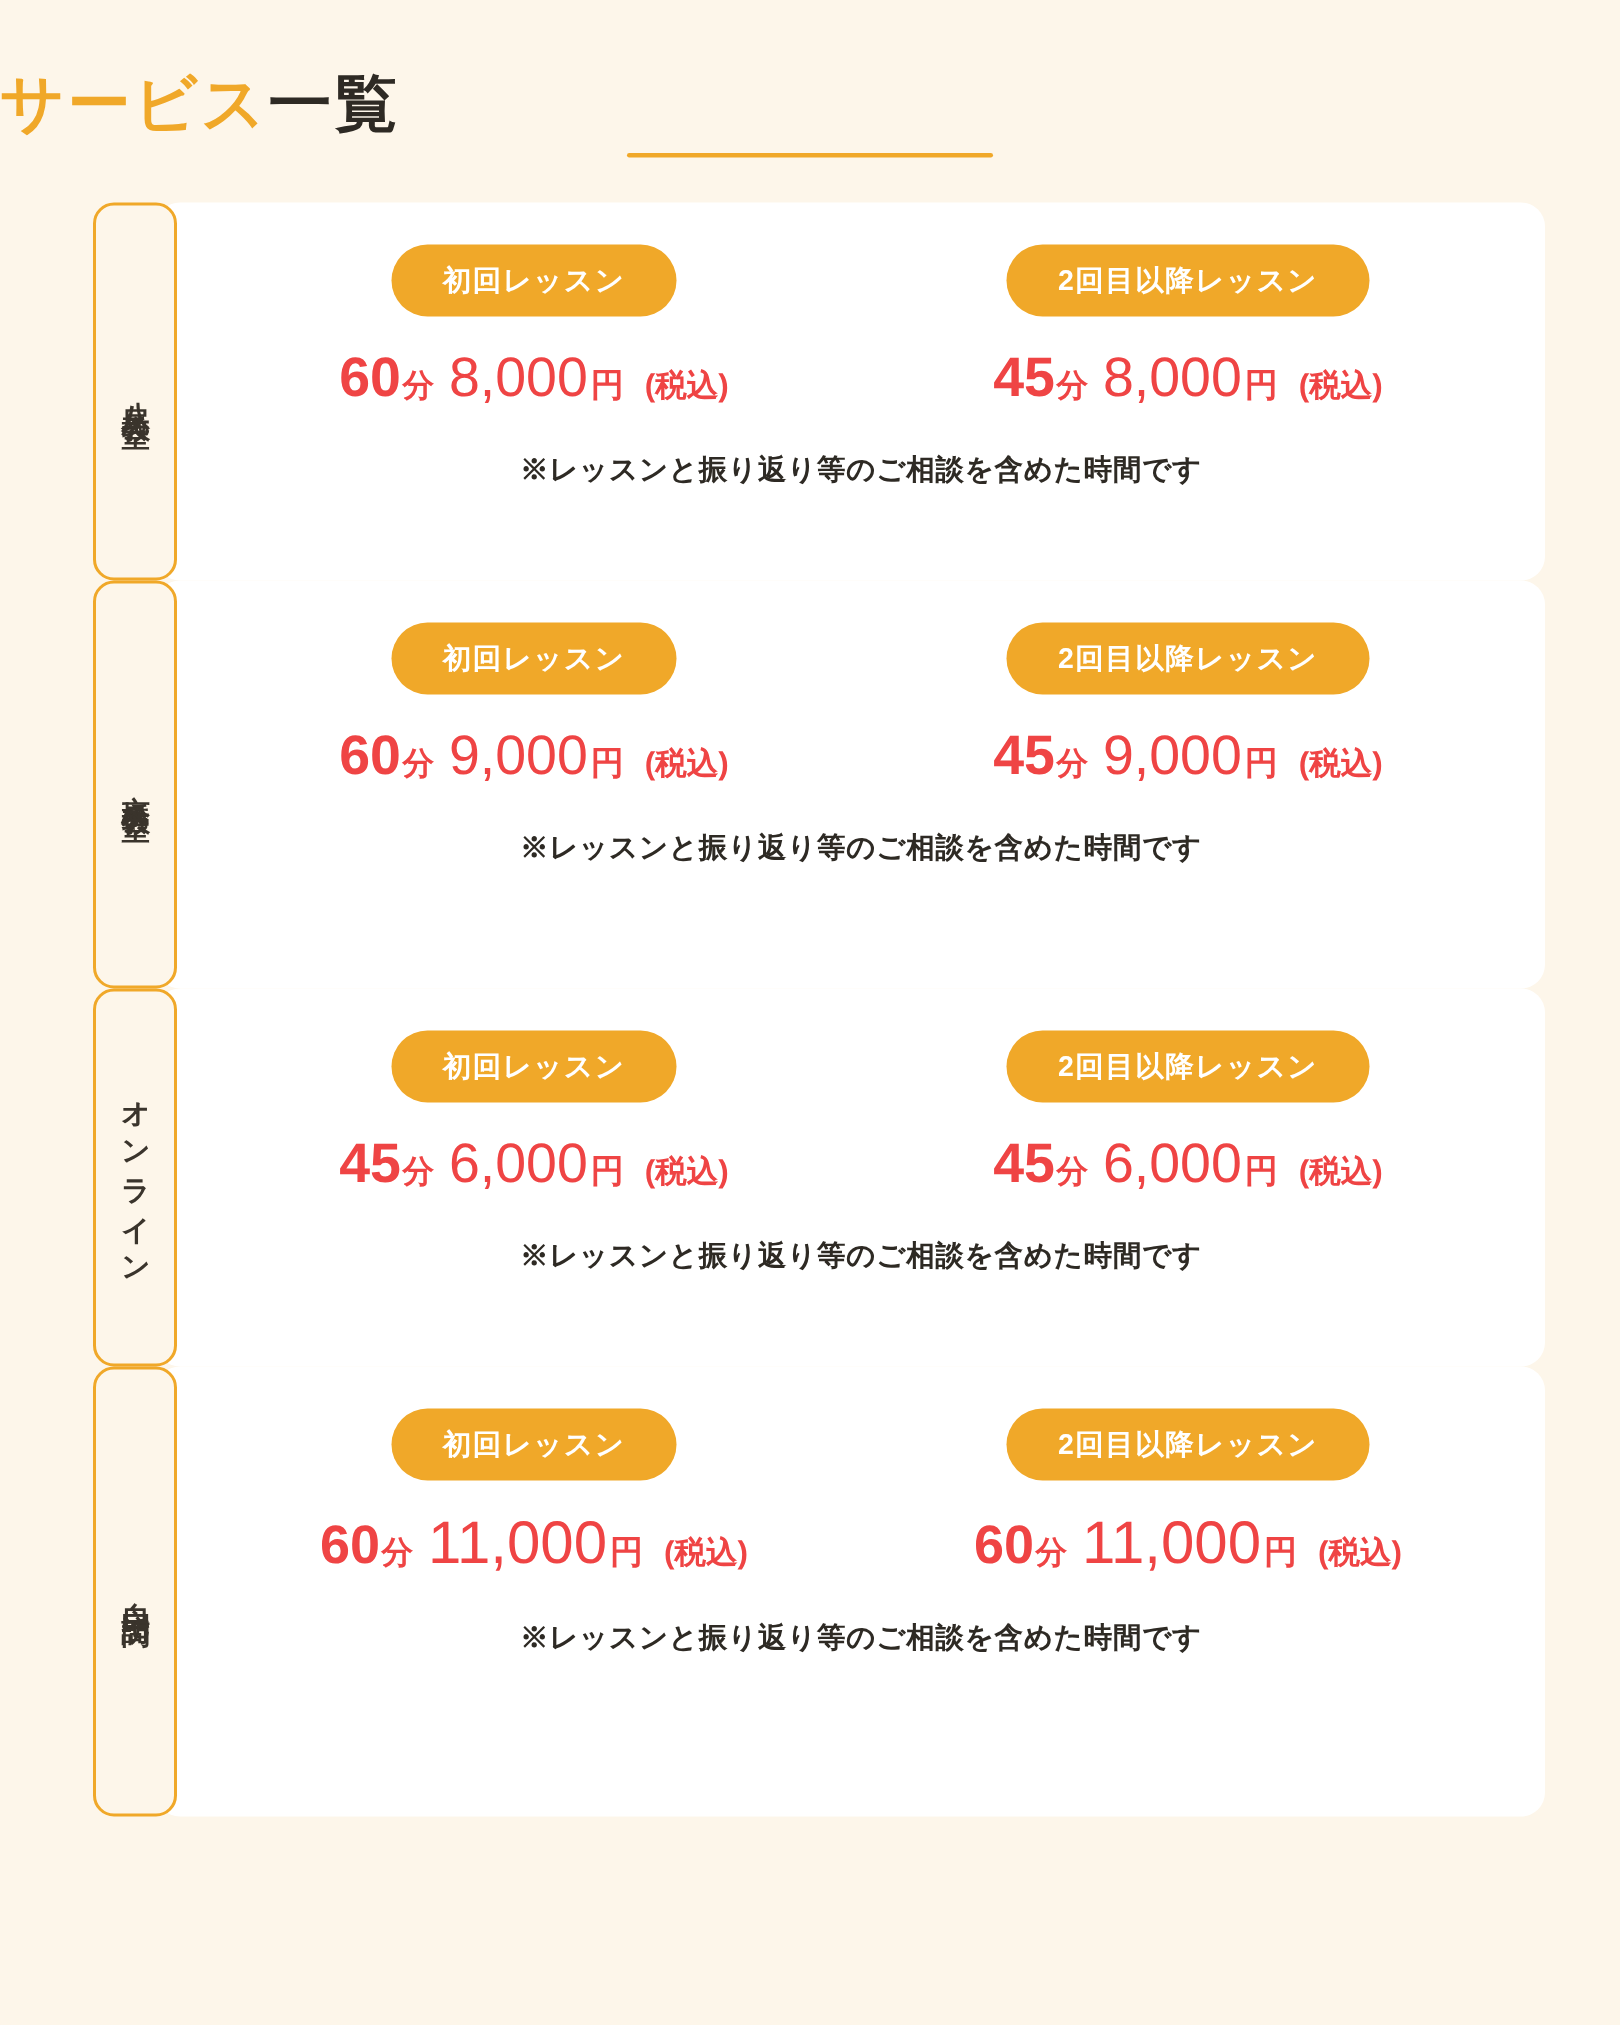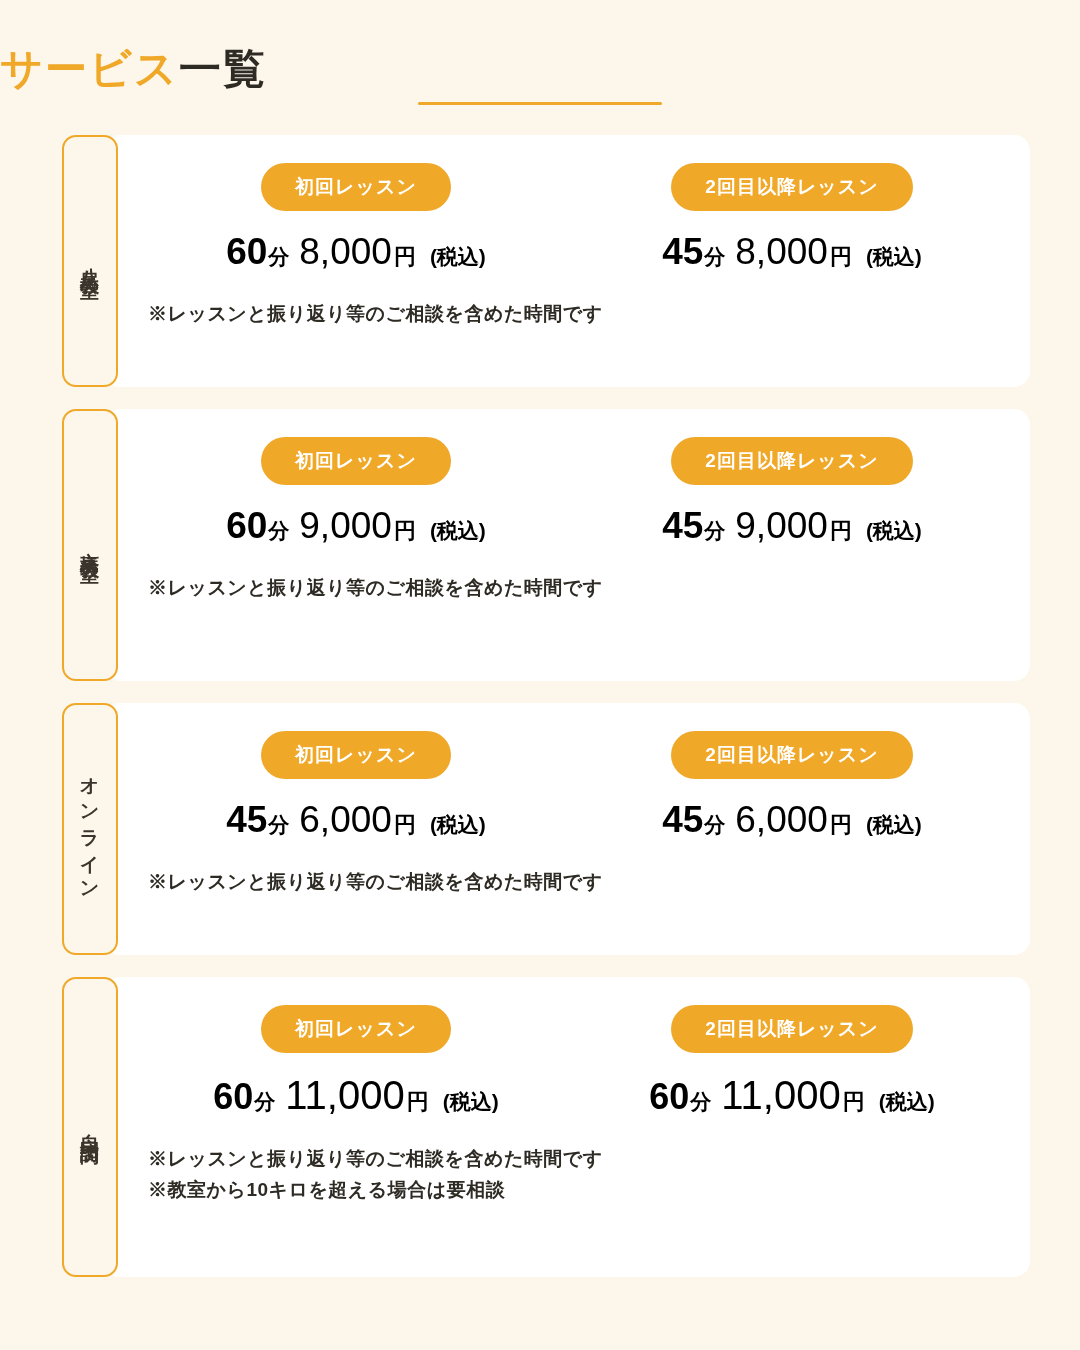--- a/index.html
+++ b/index.html
@@ -33,21 +33,20 @@
     background: #f0a829;
     margin: 8px auto 0 auto;
     border-radius: 2px;
   }
 
   
   .cards {
     margin-top: 30px;
     display: flex;
     flex-direction: column;
-    gap: 22px;
   }
   .card-row {
     position: relative;
     display: flex;
     align-items: stretch;
     padding-left: 62px;
     padding-right: 50px;
     box-sizing: border-box;
   }
   .tag {
@@ -102,21 +101,21 @@
     font-weight: bold;
     letter-spacing: 1px;
     padding: 11px 34px;
     display: inline-block;
     white-space: nowrap;
   }
 
   .price {
     margin-top: 20px;
     white-space: nowrap;
-    color: #000000;
+    color: #ef4444;
     display: flex;
     align-items: baseline;
     justify-content: space-between;
   }
   .price .num {
     font-size: 37px;
     font-weight: bold;
     letter-spacing: 0px;
   }
   .price .unit-small {
@@ -135,20 +134,21 @@
     margin-left: 2px;
   }
   .price .tax {
     font-size: 21px;
     font-weight: bold;
     margin-left: 14px;
   }
 
   .notes {
     margin-top: 26px;
+    text-align: center;
     line-height: 1.6;
   }
   .note {
     font-size: 19px;
     font-weight: bold;
     color: #2e2a24;
     letter-spacing: 0.5px;
   }
   .note.red {
     color: #e8231b;
@@ -290,17 +290,16 @@
               <span class="num">60</span>
               <span class="unit-small">分</span>
               <span class="amount">11,000</span>
               <span class="yen">円</span>
               <span class="tax">(税込)</span>
             </div>
           </div>
         </div>
         <div class="notes">
           <div class="note">※レッスンと振り返り等のご相談を含めた時間です</div>
-          <div class="note">※教室から10キロを超える場合は要相談</div>
         </div>
       </div>
     </div>
   </div>
 
 </body></html>

